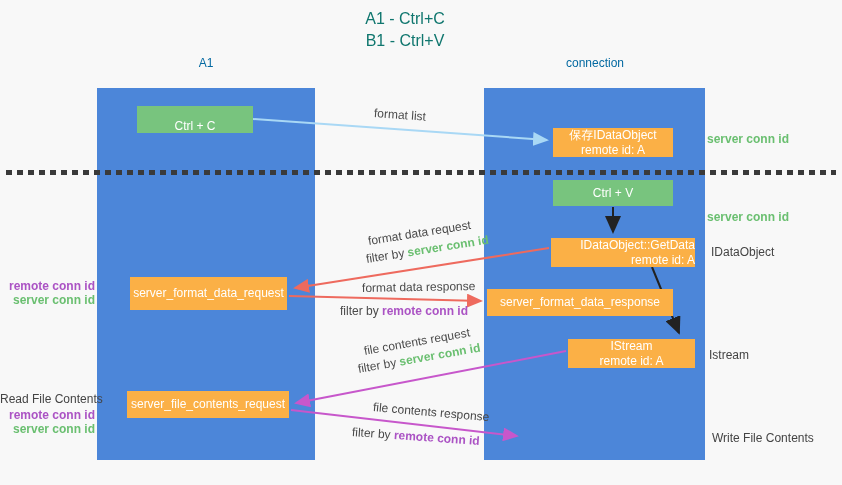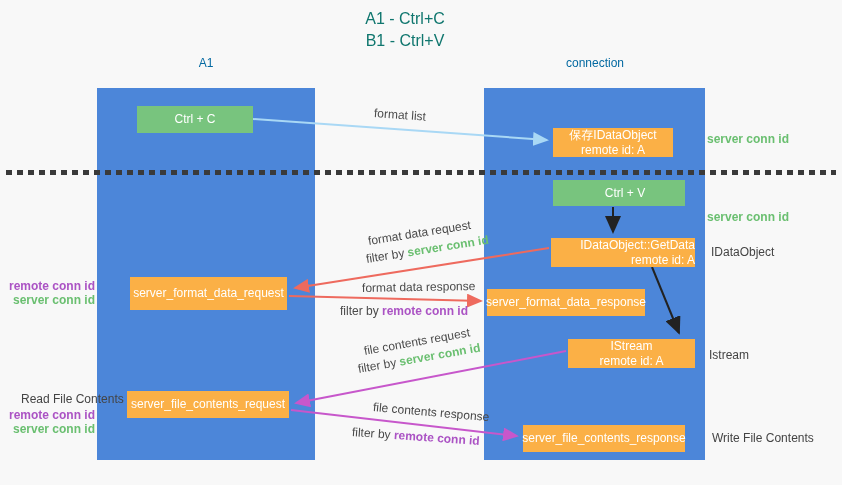--- a/index.html
+++ b/index.html
@@ -61,58 +61,55 @@
     </defs>
     <line x1="253" y1="119" x2="547" y2="140" stroke="#a9d8f5" stroke-width="2" marker-end="url(#ab)"></line>
     <line x1="613" y1="207" x2="613" y2="232" stroke="#222222" stroke-width="2" marker-end="url(#ak)"></line>
     <line x1="652" y1="267" x2="679" y2="333" stroke="#222222" stroke-width="2" marker-end="url(#ak)"></line>
     <line x1="549" y1="248" x2="295" y2="288" stroke="#ee6a5e" stroke-width="2" marker-end="url(#ar)"></line>
     <line x1="289" y1="296" x2="481" y2="301" stroke="#ee6a5e" stroke-width="2" marker-end="url(#ar)"></line>
     <line x1="566" y1="351" x2="296" y2="403" stroke="#c757cb" stroke-width="2" marker-end="url(#am)"></line>
     <line x1="291" y1="410" x2="517" y2="436" stroke="#c757cb" stroke-width="2" marker-end="url(#am)"></line>
   </svg>
 
-  <div class="box green f12" style="left:137px;top:106px;width:116px;height:27px;">
+  <div class="box green f12" style="left:137px;top:106px;width:116px;height:27px;justify-content:flex-end;">
     <span>Ctrl + C</span>
   </div>
 
   <div class="box orange f11" style="left:553px;top:128px;width:120px;height:29px;">
     <span>保存IDataObject</span>
     <span>remote id: A</span>
   </div>
 
-  <div class="box green f12" style="left:553px;top:180px;width:120px;height:26px;padding-left:12px;">
+  <div class="box green f12" style="left:553px;top:180px;width:120px;height:26px;">
     <span>Ctrl + V</span>
   </div>
 
   <div class="box orange f11" style="left:551px;top:238px;width:144px;height:29px;align-items:flex-end;">
     <span>IDataObject::GetData</span>
     <span>remote id: A</span>
   </div>
 
   <div class="box orange f11" style="left:130px;top:277px;width:157px;height:33px;align-items:center;">
     <span>server_format_data_request</span>
   </div>
 
-  <div class="box orange f11" style="left:487px;top:289px;width:158px;height:27px;">
+  <div class="box orange f11" style="left:487px;top:289px;width:186px;height:27px;">
     <span>server_format_data_response</span>
   </div>
 
   <div class="box orange f11" style="left:568px;top:339px;width:127px;height:29px;">
     <span>IStream</span>
     <span>remote id: A</span>
   </div>
 
   <div class="box orange f11" style="left:127px;top:391px;width:162px;height:27px;">
     <span>server_file_contents_request</span>
   </div>
 
-  <div class="box orange f11" style="left:523px;top:425px;width:162px;height:27px;">
-    <span>server_file_contents_response</span>
-  </div>
 
   <div class="edge" style="left:374px;top:106px;transform:rotate(4deg);">format list</div>
 
   <div class="edge" style="left:368px;top:234px;transform:rotate(-9deg);">format data request</div>
   <div class="edge" style="left:366px;top:252px;transform:rotate(-9deg);">
     <span>filter by </span><span class="green-t">server conn id</span>
   </div>
 
   <div class="edge" style="left:362px;top:281px;transform:rotate(-1deg);">format data response</div>
   <div class="edge" style="left:340px;top:304px;">
@@ -132,19 +129,19 @@
   <div class="side green-t" style="left:707px;top:132px;">server conn id</div>
   <div class="side green-t" style="left:707px;top:210px;">server conn id</div>
   <div class="side" style="left:711px;top:245px;">IDataObject</div>
   <div class="side" style="left:709px;top:348px;">Istream</div>
   <div class="side" style="left:712px;top:431px;">Write File Contents</div>
 
   <div class="side ralign" style="left:0px;top:279px;width:95px;line-height:1.2;">
     <div class="purple-t">remote conn id</div>
     <div class="green-t">server conn id</div>
   </div>
-  <div class="side ralign" style="left:0px;top:392px;width:95px;padding-left:21px;">Read File Contents</div>
+  <div class="side ralign" style="left:0px;top:392px;width:95px;">Read File Contents</div>
   <div class="side ralign" style="left:0px;top:408px;width:95px;line-height:1.2;">
     <div class="purple-t">remote conn id</div>
     <div class="green-t">server conn id</div>
   </div>
 
 </div>
 
 </body></html>

